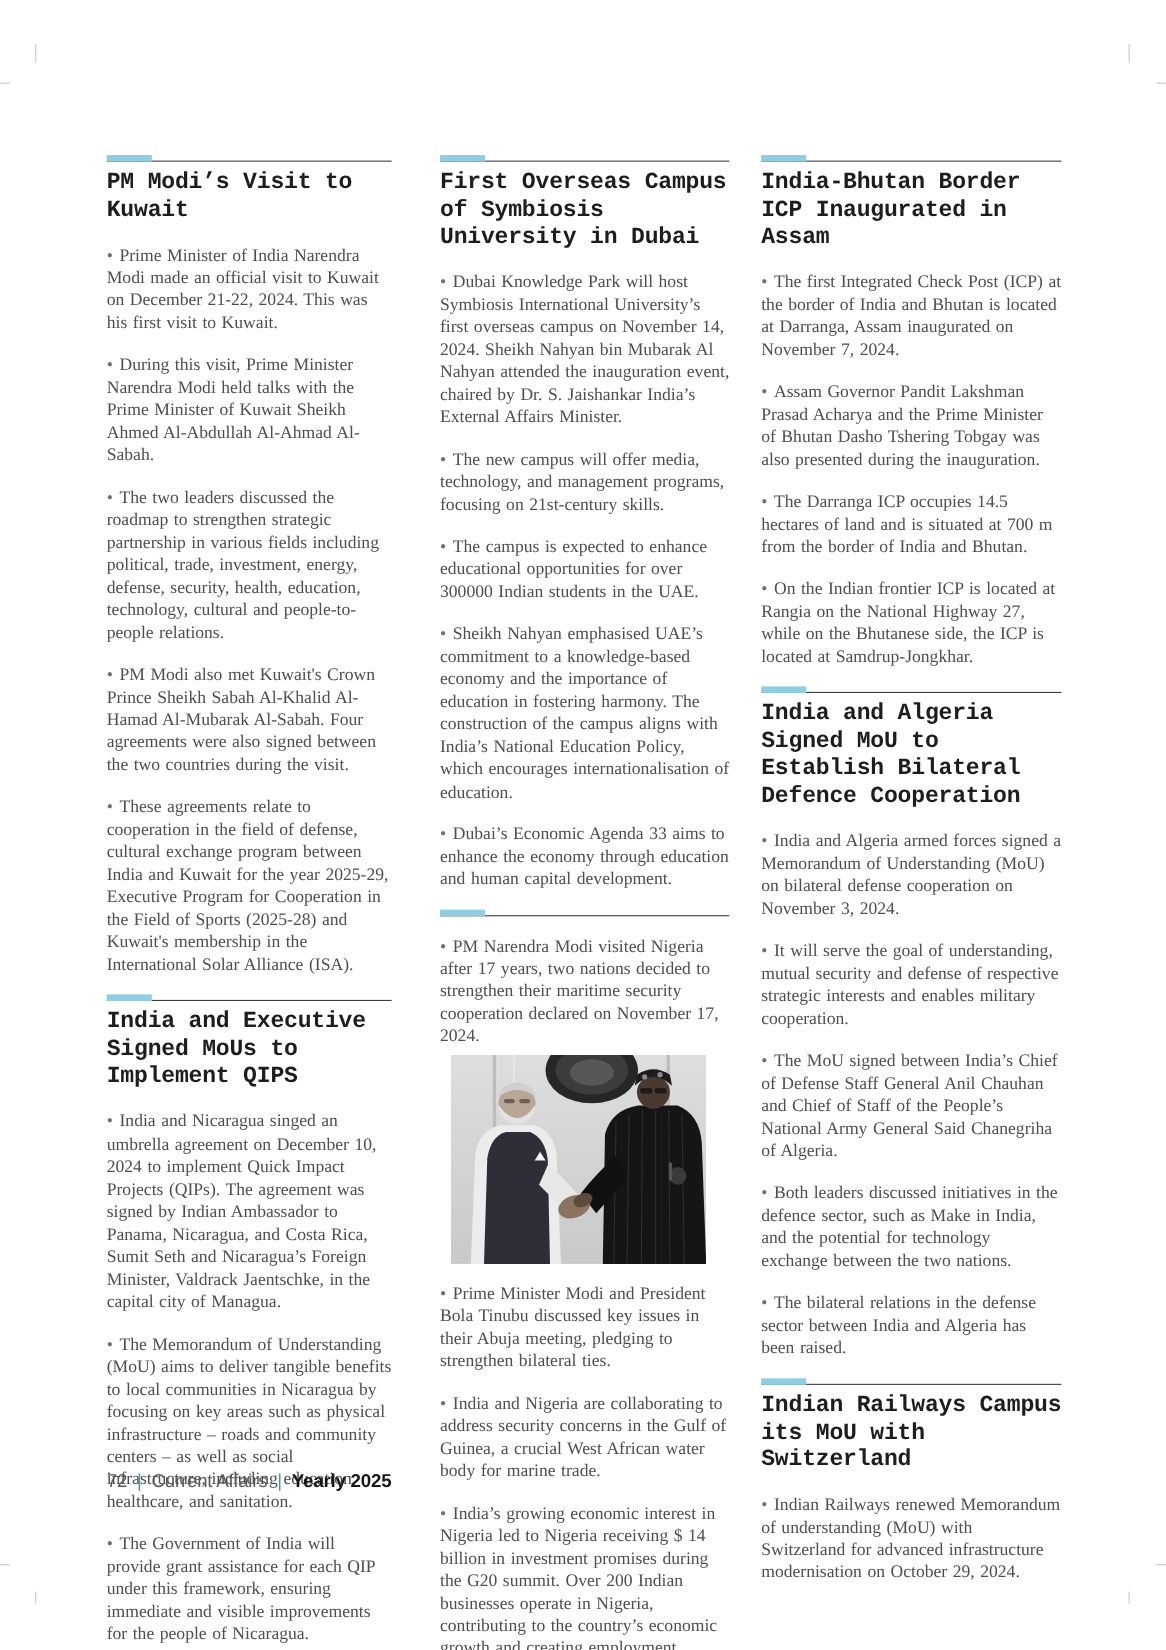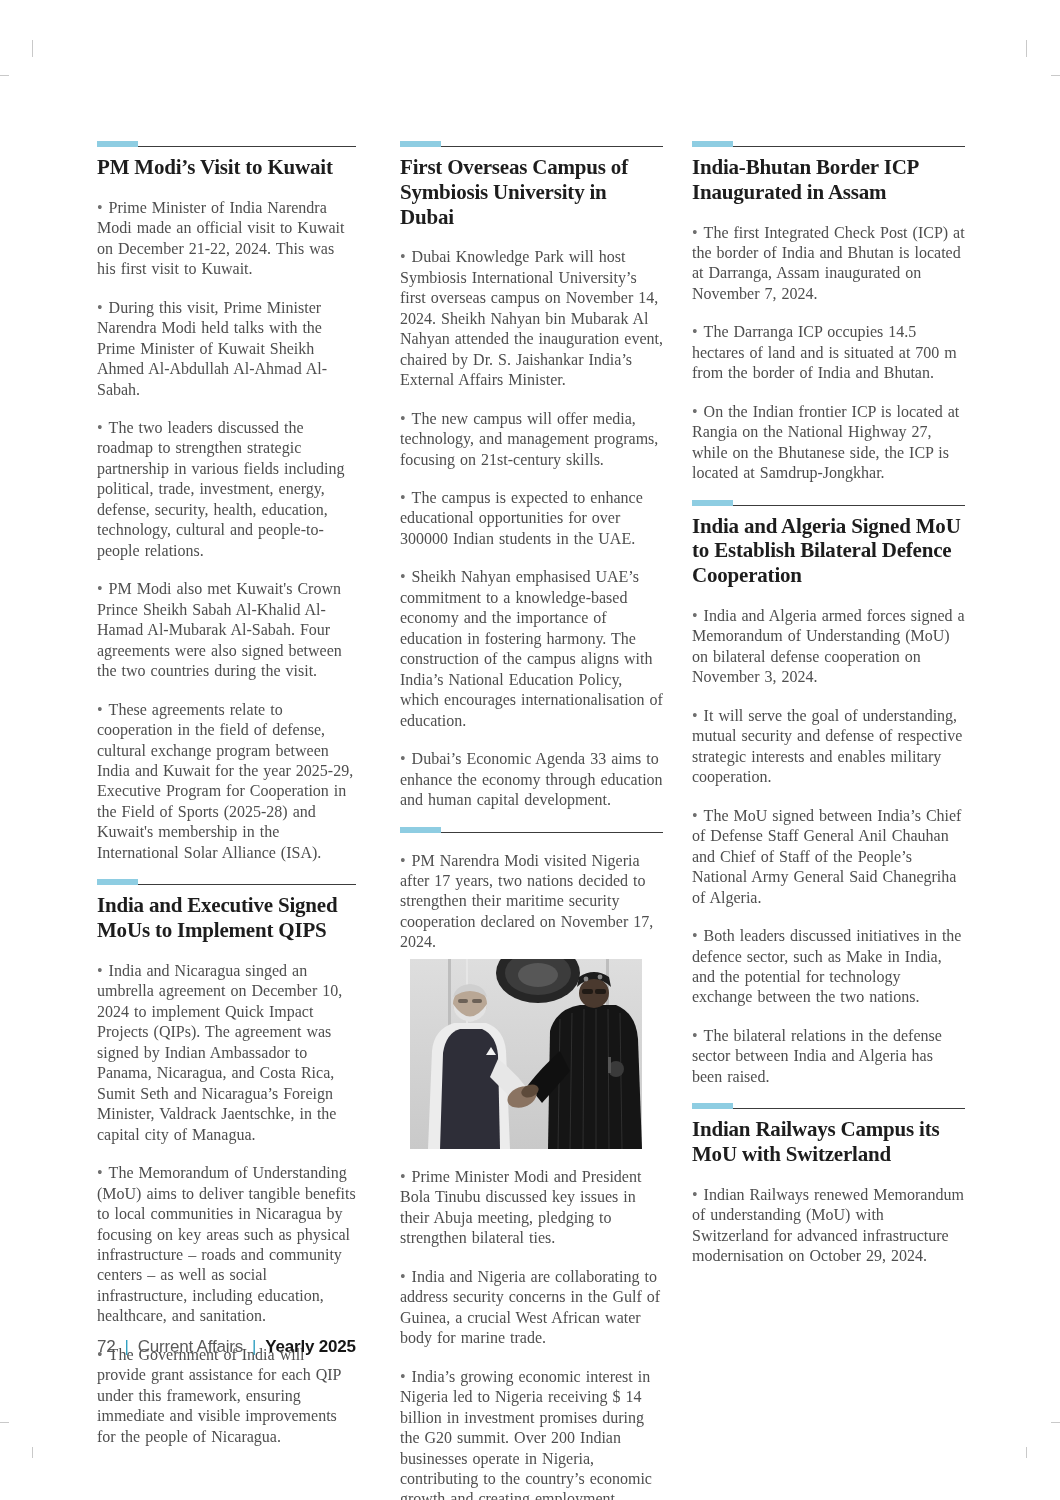--- a/index.html
+++ b/index.html
@@ -14,21 +14,21 @@
   .col { position:absolute; top:140px; }
   #col1 { left:97px;  width:259px; }
   #col2 { left:400px; width:263px; }
   #col3 { left:692px; width:273px; }
   
   .article { margin:0; }
   .article + .article { margin-top:15px; }
   .rulebar { position:relative; height:6px; border-bottom:1.6px solid #3c3c3c; margin-bottom:8px; }
   .accent  { position:absolute; left:0; bottom:-1px; width:41px; height:6px; background:#8ecde2; }
   h2.title {
-    margin:2px 0 7px 0; font-family:Liberation Serif, serif;
+    margin:2px 0 7px 0; font-family:Liberation Mono, monospace;
     font-weight:700; font-size:21px; line-height:1.18; color:#1d1d1d; letter-spacing:-0.2px;
   }
   .bullets p.bullet {
     margin:18px 0 4px 0; font-size:16px; line-height:1.28; color:#4e4e4e;
     word-spacing:1px; text-align:left;
   }
   .bullets p.bullet .dot { color:#6f6f6f; margin-right:6px; }
   
   .photo-wrap { margin:6px 0 10px 10px; width:232px; height:190px; display:block; }
   .photo-wrap svg { display:block; }
@@ -167,20 +167,21 @@
   </div>
 
   <div class="col" id="col3">
     <section class="article">
       <div class="rulebar">
           <span class="accent"></span>
         </div>
       <h2 class="title">India-Bhutan Border ICP Inaugurated in Assam</h2>
       <div class="bullets">
           <p class="bullet"><span class="dot">•</span>The first Integrated Check Post (ICP) at the border of India and Bhutan is located at Darranga, Assam inaugurated on November 7, 2024.</p>
+          <p class="bullet"><span class="dot">•</span>Assam Governor Pandit Lakshman Prasad Acharya and the Prime Minister of Bhutan Dasho Tshering Tobgay was also presented during the inauguration.</p>
           <p class="bullet"><span class="dot">•</span>The Darranga ICP occupies 14.5 hectares of land and is situated at 700 m from the border of India and Bhutan.</p>
           <p class="bullet"><span class="dot">•</span>On the Indian frontier ICP is located at Rangia on the National Highway 27, while on the Bhutanese side, the ICP is located at Samdrup-Jongkhar.</p>
         </div>
     </section>
     <section class="article">
       <div class="rulebar">
           <span class="accent"></span>
         </div>
       <h2 class="title">India and Algeria Signed MoU to Establish Bilateral Defence Cooperation</h2>
       <div class="bullets">

